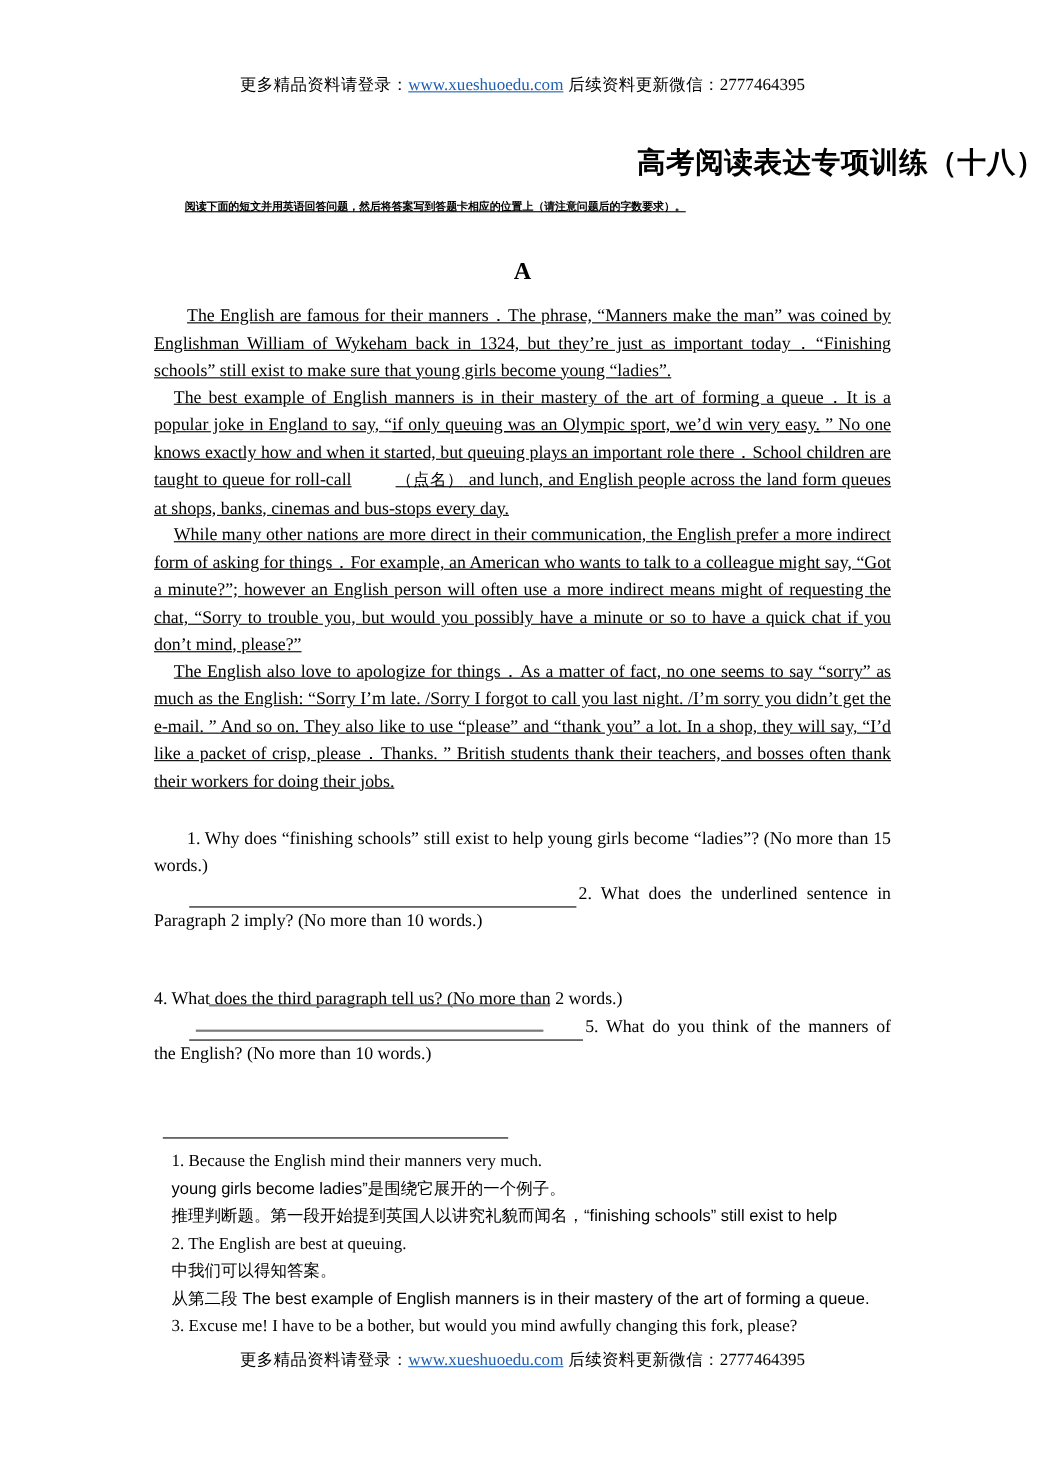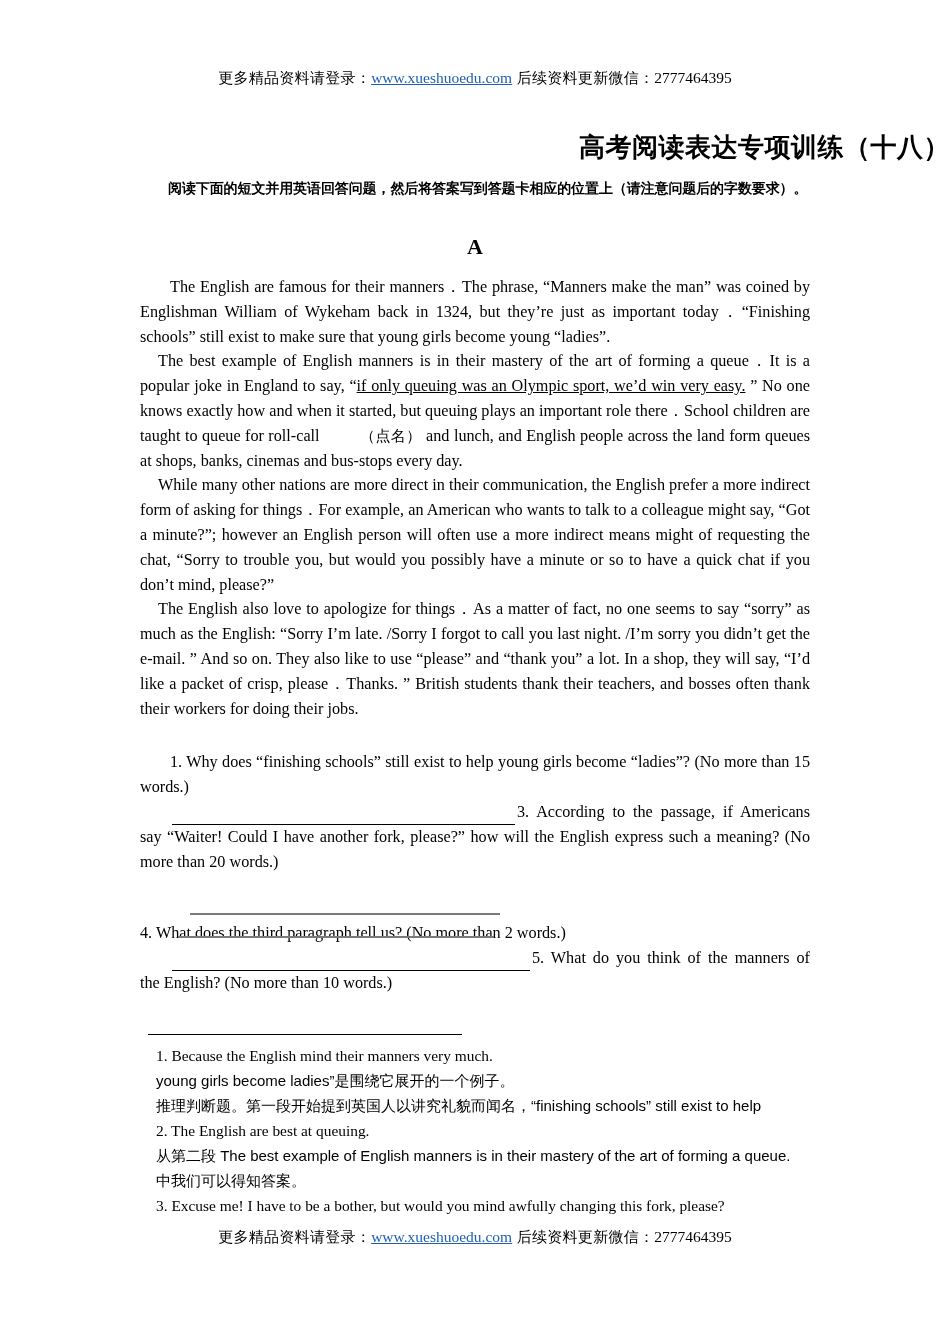--- a/index.html
+++ b/index.html
@@ -55,44 +55,46 @@
   }
 
   
   .instruction {
     position: absolute;
     left: 140px;
     right: 140px;
     top: 176px;
     font-family: "Liberation Sans", "DejaVu Sans", sans-serif;
     font-weight: bold;
-    font-size: 14px;
+    font-size: 10px;
     line-height: 25px;
     text-indent: 28px;
     text-align: justify;
     letter-spacing: -0.1px;
+    text-decoration: underline;
   }
 
   
   .section-letter {
     position: absolute;
     left: 0; right: 0;
     top: 234px;
     text-align: center;
     font-weight: bold;
     font-size: 22px;
     font-family: "Liberation Serif", serif;
   }
 
   
   .content {
     position: absolute;
     left: 140px;
     right: 140px;
     top: 275px;
+    text-decoration: underline;
   }
   p.para {
     margin: 0 0 0 0;
     font-size: 16.2px;
     line-height: 24.8px;
     text-align: justify;
     text-indent: 30px;
     letter-spacing: 0;
   }
   p.para.tight { text-indent: 18px; }
@@ -190,42 +192,42 @@
 
     <p class="para tight">While many other nations are more direct in their communication, the English prefer a more indirect form of asking for things．For example, an American who wants to talk to a colleague might say, “Got a minute?”; however an English person will often use a more indirect means might of requesting the chat, “Sorry to trouble you, but would you possibly have a minute or so to have a quick chat if you don’t mind, please?”</p>
 
     <p class="para tight">The English also love to apologize for things．As a matter of fact, no one seems to say “sorry” as much as the English: “Sorry I’m late. /Sorry I forgot to call you last night. /I’m sorry you didn’t get the e-mail. ” And so on. They also like to use “please” and “thank you” a lot. In a shop, they will say, “I’d like a packet of crisp, please．Thanks. ” British students thank their teachers, and bosses often thank their workers for doing their jobs.</p>
   </div>
 
   <div class="questions">
 
     <div class="q-line">1. Why does “finishing schools” still exist to help young girls become “ladies”? (No more than 15 words.)</div>
 
-
-    <div class="q-cont"><span class="blank-inline blank-w2"></span><span>3. According to the passage, if Americans say “Waiter! Could I have another fork, please?” how will the English express such a meaning? (No more than 20 words.)</span></div>
+    <div class="q-cont"><span class="blank-inline blank-w1"></span><span>2. What does the underlined sentence in Paragraph 2 imply? (No more than 10 words.)</span></div>
+
 
     <div style="height:46px"></div>
 
     <div class="q-cont"><span>4. What does the third paragraph tell us? (No more than 2 words.)</span></div>
 
     <div class="q-cont"><span class="blank-inline blank-w3"></span><span>5. What do you think of the manners of the English? (No more than 10 words.)</span></div>
   </div>
 
   <hr class="rule-standalone rule-a">
   <hr class="rule-standalone rule-b">
 
   <hr class="rule-standalone rule-c">
 
   <div class="answers">
     <div class="ans-en">1. Because the English mind their manners very much.</div>
     <div class="ans-cn">young girls become ladies”是围绕它展开的一个例子。</div>
     <div class="ans-cn">推理判断题。第一段开始提到英国人以讲究礼貌而闻名，“finishing schools” still exist to help</div>
     <div class="ans-en">2. The English are best at queuing.</div>
+    <div class="ans-cn">中我们可以得知答案。</div>
     <div class="ans-cn">从第二段 The best example of English manners is in their mastery of the art of forming a queue.</div>
-    <div class="ans-cn">中我们可以得知答案。</div>
     <div class="ans-en">3. Excuse me! I have to be a bother, but would you mind awfully changing this fork, please?</div>
   </div>
 
   <div class="banner ftr">
     <span class="cn">更多精品资料请登录：</span><span class="lnk">www.xueshuoedu.com</span><span class="cn"> 后续资料更新微信：</span><span class="num">2777464395</span>
   </div>
 
 </div>
 
 </body></html>

